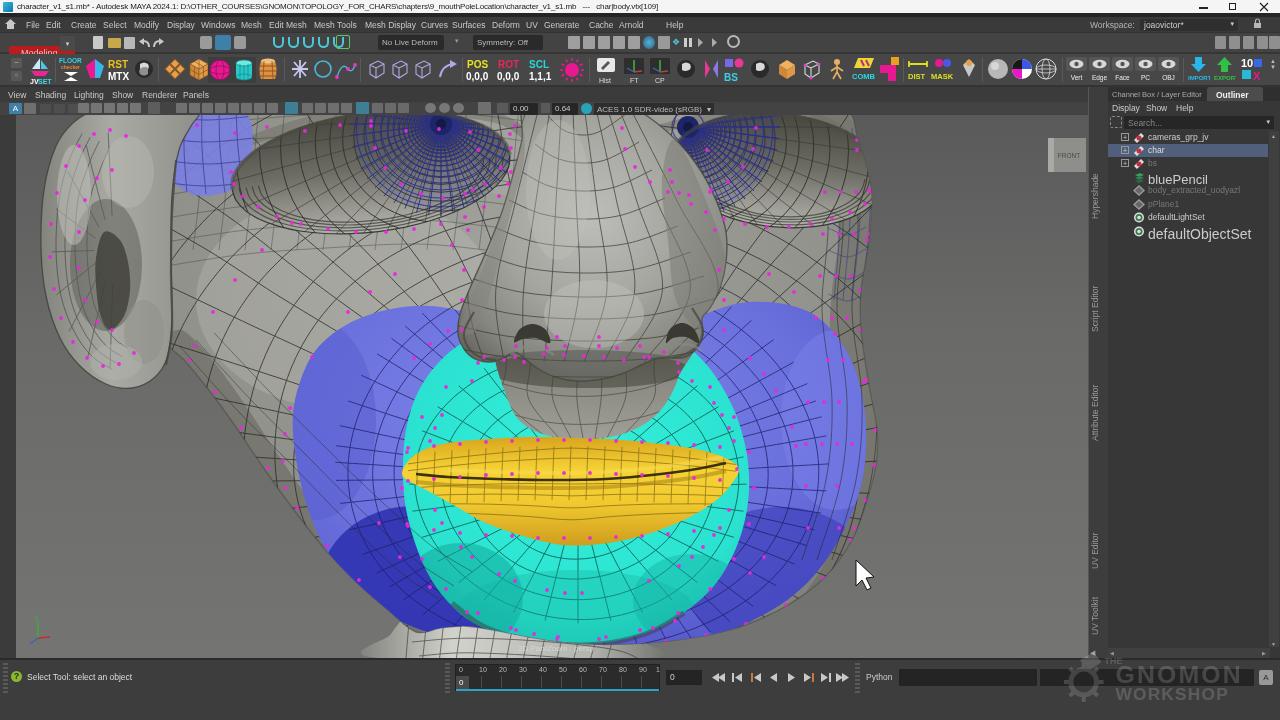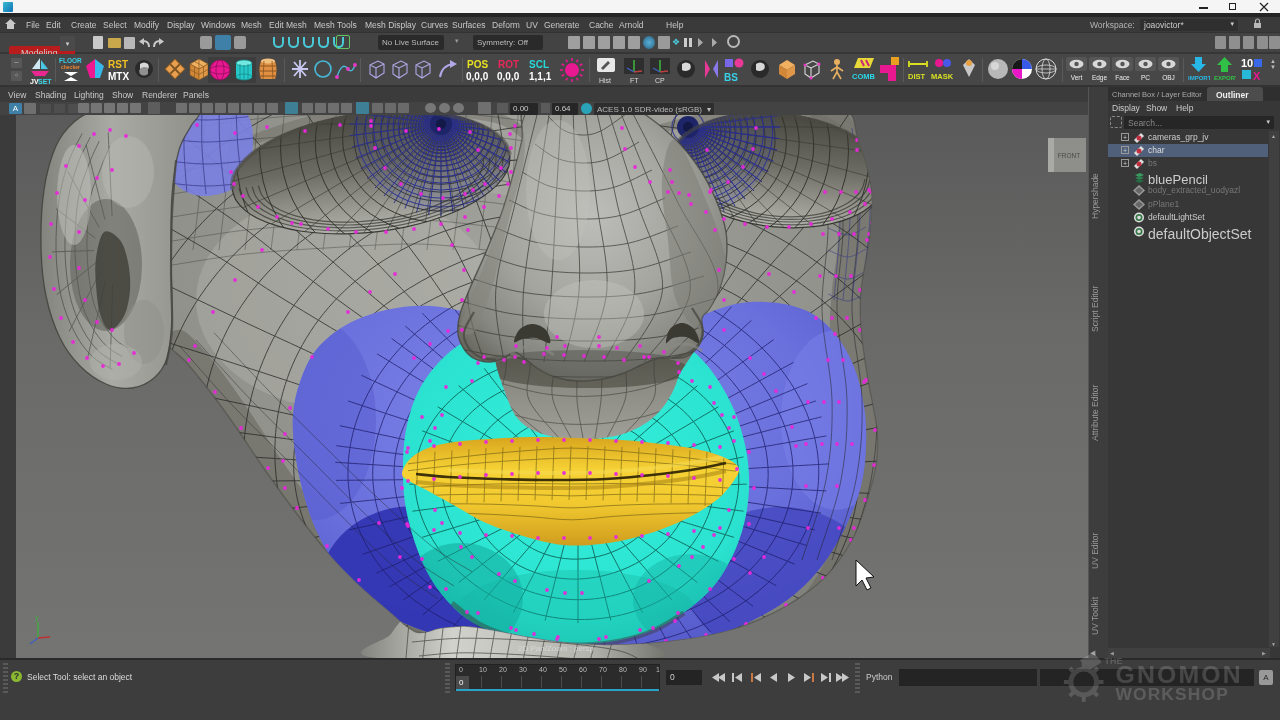--- a/index.html
+++ b/index.html
@@ -3,20 +3,21 @@
 *{margin:0;padding:0;box-sizing:border-box}
 html,body{width:1280px;height:720px;overflow:hidden;background:#3d3d3d;font-family:"Liberation Sans",sans-serif}
 .abs{position:absolute}
 #root{position:relative;width:1280px;height:720px}
 .menu{color:#c8c8c8;font-size:8.5px}
 </style></head><body>
 <div id="root">
 
 <div class="abs" style="left:0;top:0;width:1280px;height:14px;background:#f5f5f5"></div>
 <div class="abs" style="left:3px;top:2px;width:10px;height:10px;background:linear-gradient(135deg,#39b9d0,#1273b8);border-radius:1px"></div>
+<div class="abs" style="left:17px;top:2px;font-size:8px;color:#1a1a1a;white-space:nowrap;letter-spacing:-0.15px">character_v1_s1.mb* - Autodesk MAYA 2024.1: D:\OTHER_COURSES\GNOMON\TOPOLOGY_FOR_CHARS\chapters\9_mouthPoleLocation\character_v1_s1.mb&nbsp;&nbsp;&nbsp;---&nbsp;&nbsp;&nbsp;char|body.vtx[109]</div>
 <div class="abs" style="left:1199px;top:7px;width:9px;height:1.5px;background:#222"></div>
 <div class="abs" style="left:1229px;top:3px;width:7px;height:7px;border:1.2px solid #222"></div>
 <svg class="abs" style="left:1259px;top:2px" width="10" height="10">
       <path d="M1,1 L9,9 M9,1 L1,9" stroke="#222" stroke-width="1.2"></path>
     </svg>
 <div class="abs" style="left:0;top:13px;width:1280px;height:4px;background:#252525"></div>
 <div class="abs" style="left:0;top:17px;width:1280px;height:15px;background:#3a3a3a"></div>
     <svg class="abs" style="left:5px;top:19px" width="11" height="10">
       <path d="M5.5,0 L11,5 L9,5 L9,10 L2,10 L2,5 L0,5 Z" fill="#c8c8c8"></path>
     </svg>
@@ -61,21 +62,21 @@
     </svg>
     <div class="abs" style="left:200px;top:36px;width:12px;height:13px;background:#9a9a9a;border-radius:2px"></div>
     <div class="abs" style="left:215px;top:35px;width:16px;height:15px;background:#3f80a8;border-radius:2px"></div>
     <div class="abs" style="left:234px;top:36px;width:12px;height:13px;background:#9a9a9a;border-radius:2px"></div>
     <div class="abs" style="left:273px;top:37px;width:11px;height:11px;border:2px solid #49c8d8;border-top:none;border-radius:0 0 6px 6px"></div>
     <div class="abs" style="left:288px;top:37px;width:11px;height:11px;border:2px solid #49c8d8;border-top:none;border-radius:0 0 6px 6px"></div>
     <div class="abs" style="left:303px;top:37px;width:11px;height:11px;border:2px solid #49c8d8;border-top:none;border-radius:0 0 6px 6px"></div>
     <div class="abs" style="left:318px;top:37px;width:11px;height:11px;border:2px solid #49c8d8;border-top:none;border-radius:0 0 6px 6px"></div>
     <div class="abs" style="left:333px;top:37px;width:11px;height:11px;border:2px solid #49c8d8;border-top:none;border-radius:0 0 6px 6px"></div>
     <div class="abs" style="left:336px;top:35px;width:14px;height:14px;border:1.5px solid #62c462;border-radius:2px"></div>
-    <div class="abs" style="left:378px;top:35px;width:66px;height:15px;background:#2a2a2a;border-radius:2px;color:#bbb;font-size:8px;padding:3px 4px">No Live Surface</div>
+    <div class="abs" style="left:378px;top:35px;width:66px;height:15px;background:#2a2a2a;border-radius:2px;color:#bbb;font-size:8px;padding:3px 4px">No Live Deform</div>
     <div class="abs" style="left:455px;top:37px;color:#999;font-size:7px">▾</div>
     <div class="abs" style="left:473px;top:35px;width:70px;height:15px;background:#2a2a2a;border-radius:2px;color:#bbb;font-size:8px;padding:3px 4px">Symmetry: Off</div>
     <div class="abs" style="left:568px;top:36px;width:12px;height:13px;background:#9f9f9f;border-radius:1px"></div>
     <div class="abs" style="left:583px;top:36px;width:12px;height:13px;background:#9f9f9f;border-radius:1px"></div>
     <div class="abs" style="left:598px;top:36px;width:12px;height:13px;background:#9f9f9f;border-radius:1px"></div>
     <div class="abs" style="left:613px;top:36px;width:12px;height:13px;background:#9f9f9f;border-radius:1px"></div>
     <div class="abs" style="left:628px;top:36px;width:12px;height:13px;background:#9f9f9f;border-radius:1px"></div>
     <div class="abs" style="left:643px;top:36px;width:12px;height:13px;background:radial-gradient(circle,#58b0d8,#2a6080);border-radius:50%"></div>
     <div class="abs" style="left:658px;top:36px;width:12px;height:13px;background:#9a9a9a;border-radius:1px"></div>
     <div class="abs" style="left:672px;top:37px;color:#4ac8d8;font-size:9px">❖</div>

